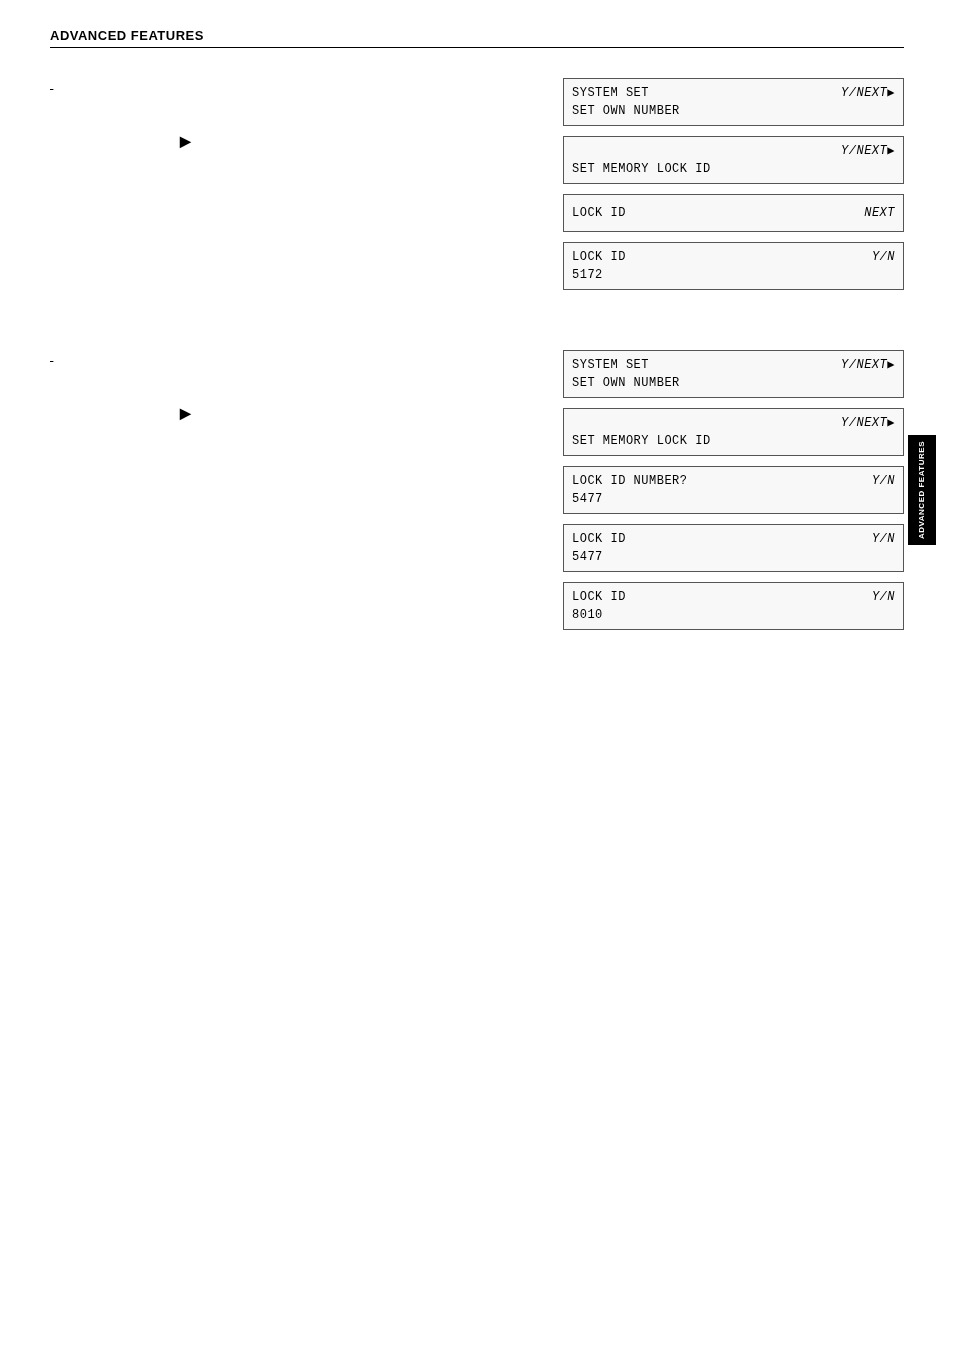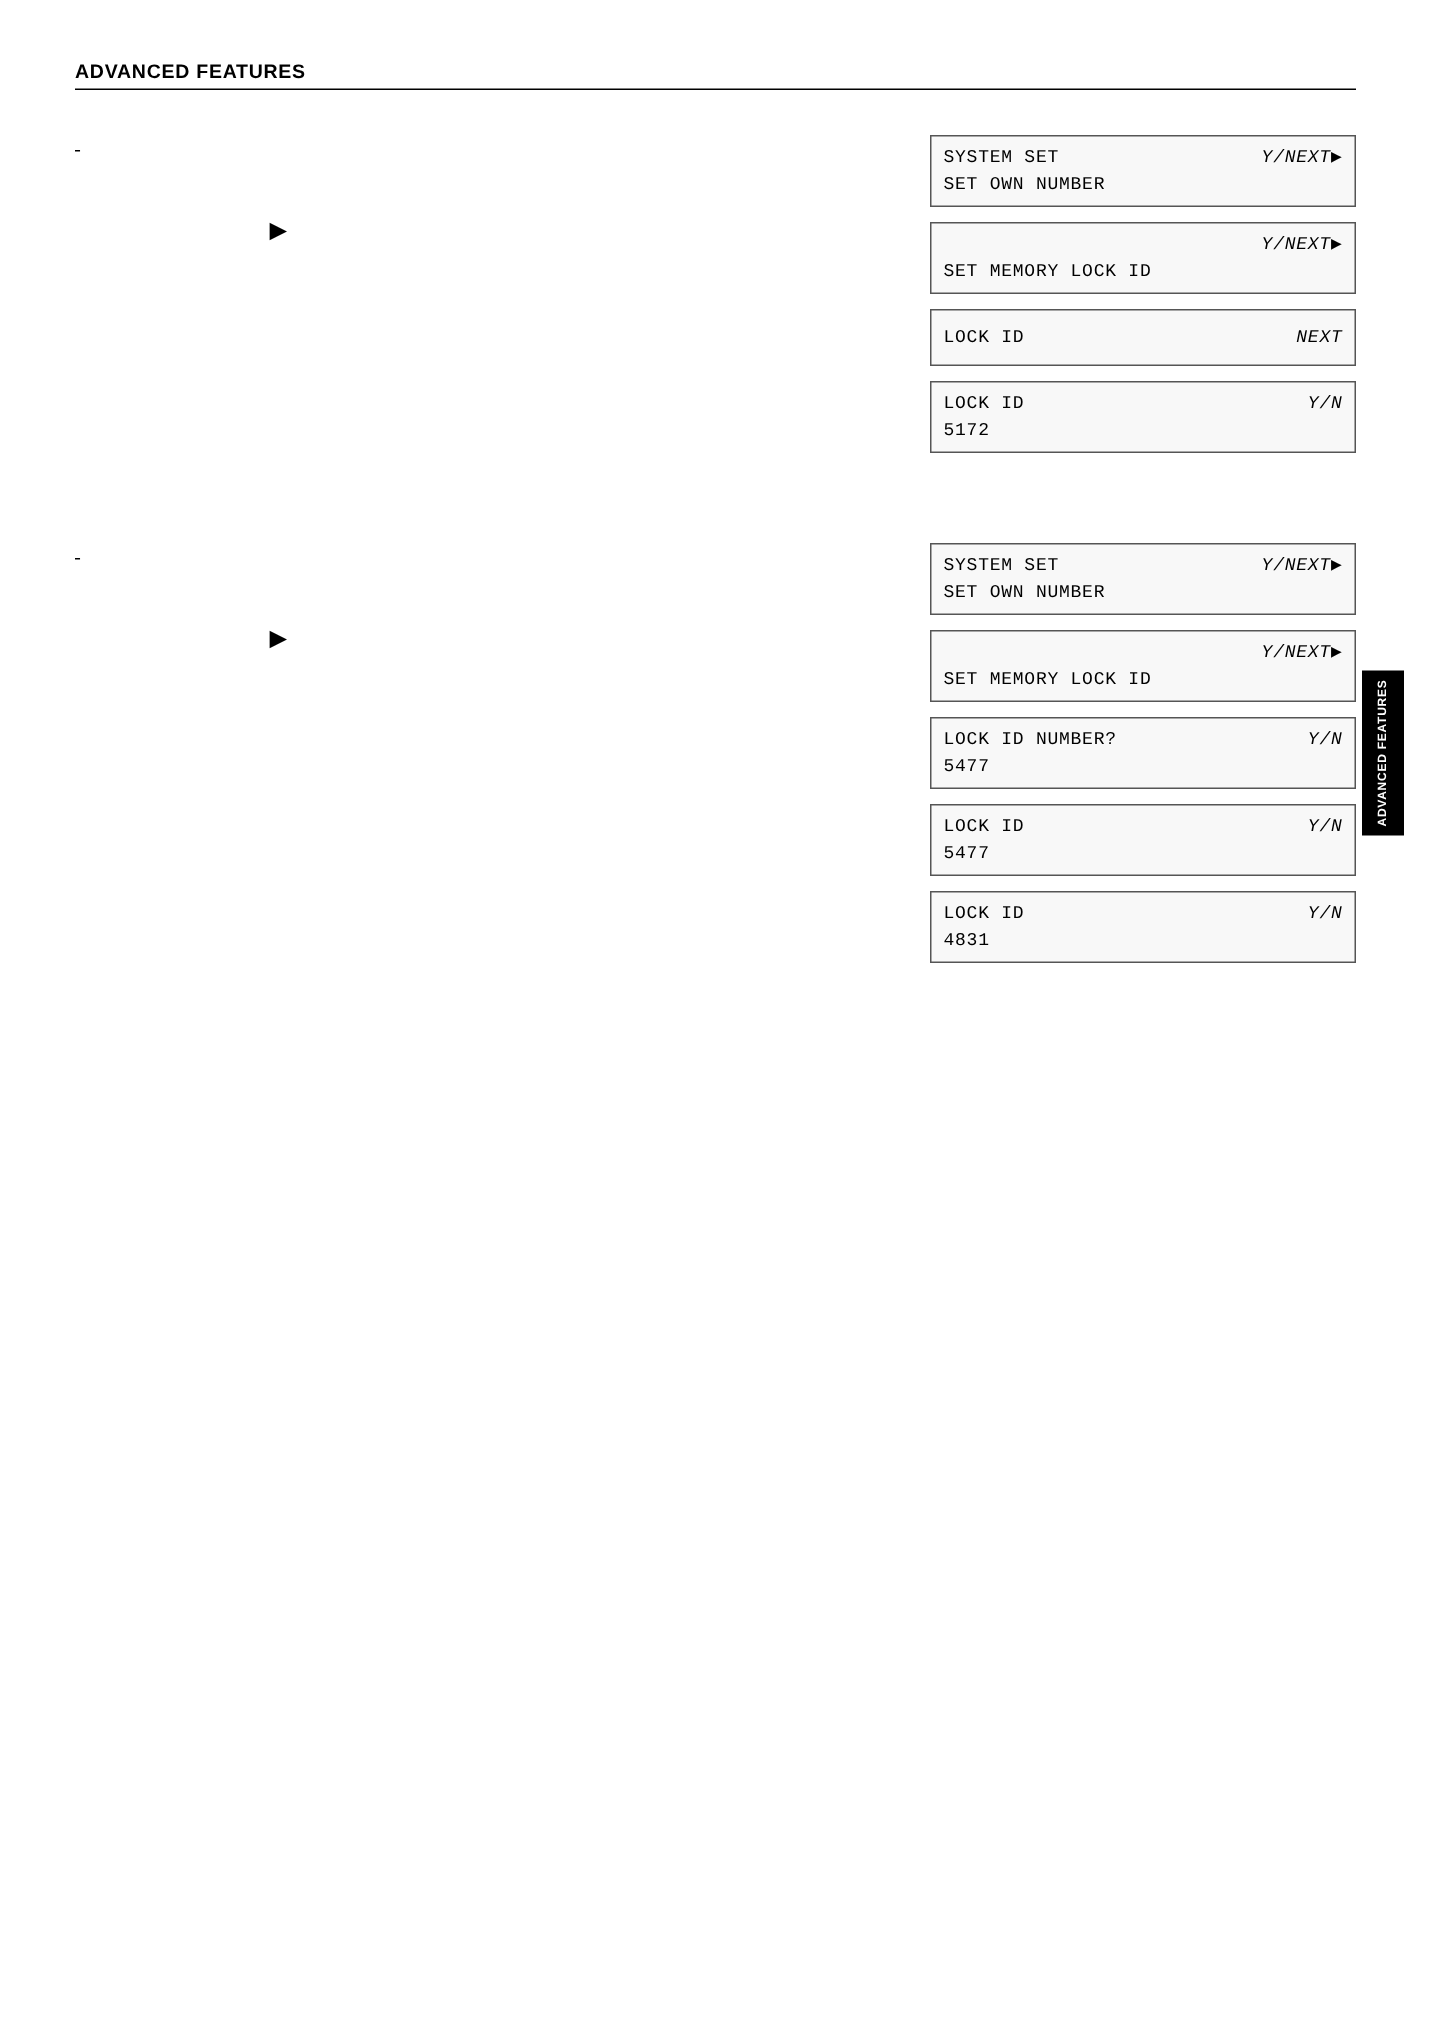--- a/index.html
+++ b/index.html
@@ -12,21 +12,21 @@
       width: 954px;
       min-height: 1351px;
       background: #ffffff;
       font-family: Arial, sans-serif;
       position: relative;
     }
 
     .page-container {
       width: 954px;
       min-height: 1351px;
-      padding: 40px 50px;
+      padding: 28px 50px;
       position: relative;
     }
 
     
     .page-header {
       display: flex;
       flex-direction: column;
       margin-bottom: 30px;
     }
 
@@ -53,21 +53,21 @@
     }
 
     .section-left {
       flex: 1;
       padding-right: 20px;
       position: relative;
       min-height: 200px;
     }
 
     .section-right {
-      width: 284px;
+      width: 341px;
       display: flex;
       flex-direction: column;
       gap: 10px;
       justify-content: space-between;
     }
 
     
     .section-label {
       font-size: 11px;
       font-weight: bold;
@@ -230,21 +230,21 @@
           <span class="lcd-line-left">5477</span>
         </div>
       </div>
 
       <div class="lcd-box">
         <div class="lcd-line">
           <span class="lcd-line-left">LOCK ID</span>
           <span class="lcd-line-right">Y/N</span>
         </div>
         <div class="lcd-line">
-          <span class="lcd-line-left">4831</span>
+          <span class="lcd-line-left">8010</span>
         </div>
       </div>
 
       <div style="position: absolute; right: -32px; top: 50%; transform: translateY(-50%); background: #000; color: #fff; width: 28px; height: 110px; display: flex; align-items: center; justify-content: center; font-size: 8px; font-weight: bold; letter-spacing: 0.5px; writing-mode: vertical-lr; text-orientation: mixed; transform: translateY(-50%) rotate(180deg); padding: 5px 3px; line-height: 1.3;">
         <span>ADVANCED FEATURES</span>
       </div>
 
     </div>
   </div>
 

